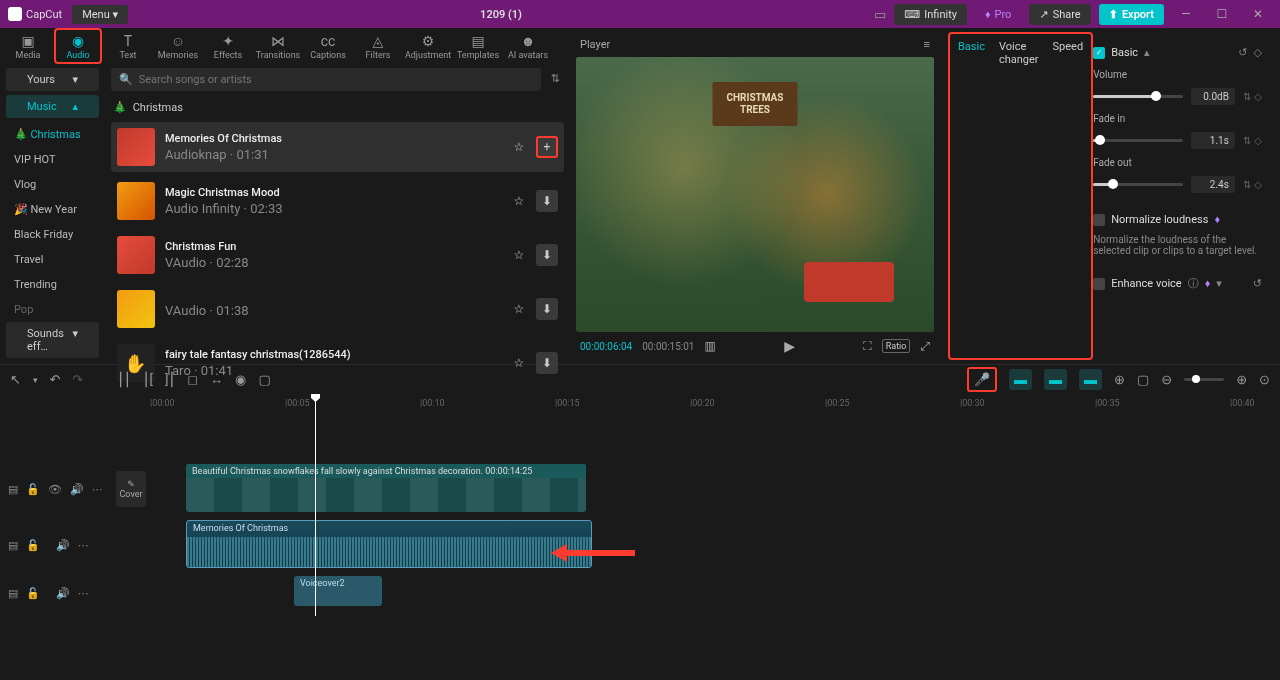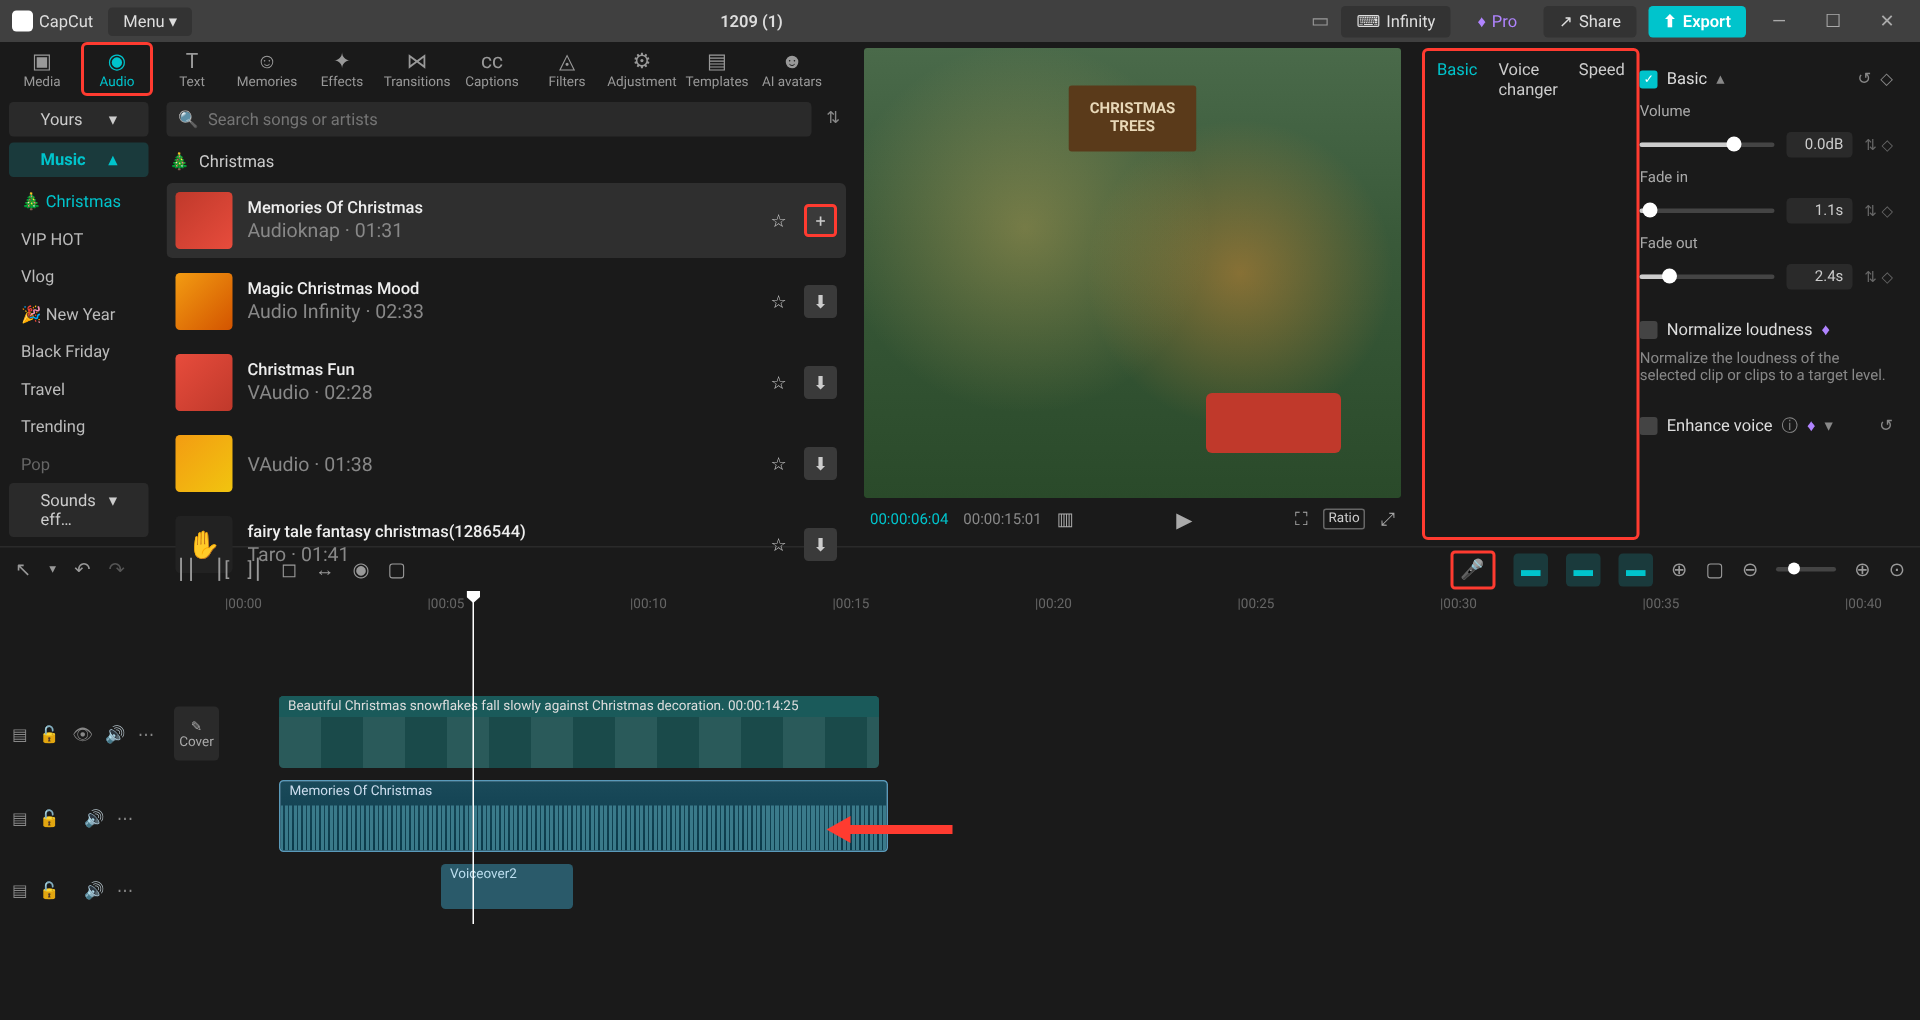--- a/index.html
+++ b/index.html
@@ -1,37 +1,37 @@
 <!DOCTYPE html>
 <html><head>
 <meta charset="utf-8">
 <style>
 * { margin:0; padding:0; box-sizing:border-box; font-family:-apple-system,BlinkMacSystemFont,"Segoe UI",Roboto,sans-serif; }
 body { background:#1a1a1a; color:#ccc; font-size:11px; width:1280px; height:680px; overflow:hidden; position:relative; }
-.titlebar { height:28px; background:#404040; display:flex; align-items:center; padding:0 8px; }
+.titlebar { height:28px; background:#701a75; display:flex; align-items:center; padding:0 8px; }
 .app-logo { width:14px; height:14px; background:#fff; border-radius:3px; margin-right:4px; }
 .app-name { font-size:11px; color:#ddd; margin-right:10px; }
 .menu-btn { background:#333; padding:3px 10px; border-radius:3px; font-size:11px; color:#ddd; cursor:pointer; }
 .title-center { flex:1; text-align:center; font-size:11px; color:#ddd; font-weight:600; }
 .title-right { display:flex; gap:8px; align-items:center; }
 .tb-btn { background:#333; padding:4px 10px; border-radius:3px; font-size:11px; color:#ddd; display:flex; align-items:center; gap:4px; cursor:pointer; }
 .tb-btn.pro { color:#b084ff; background:transparent; }
 .tb-btn.export { background:#00c4cc; color:#fff; font-weight:600; }
 .win-ctrl { width:28px; text-align:center; color:#aaa; cursor:pointer; font-size:12px; }
 
 .top { height:336px; display:flex; }
 .left-col { width:570px; display:flex; flex-direction:column; }
 .tool-tabs { height:40px; display:flex; align-items:center; padding:0 4px; gap:2px; }
 .tool-tab { display:flex; flex-direction:column; align-items:center; justify-content:center; width:48px; height:36px; color:#999; font-size:9px; cursor:pointer; border-radius:4px; }
 .tool-tab .ico { font-size:14px; margin-bottom:1px; }
 .tool-tab.hl { border:2px solid #ff3b30; color:#00c4cc; }
 .left-body { flex:1; display:flex; }
 .sidebar { width:105px; padding:4px 6px; }
 .sb-dd { background:#2a2a2a; padding:5px 21px; border-radius:3px; font-size:11px; display:flex; justify-content:space-between; margin-bottom:4px; cursor:pointer; }
-.sb-dd.music { background:#1a3a3c; color:#00c4cc;font-weight:bold; }
+.sb-dd.music { background:#1a3a3c; color:#00c4cc; }
 .sb-item { padding:6px 8px; font-size:11px; color:#bbb; cursor:pointer; }
 .sb-item.sel { color:#00c4cc; }
 
 .content { flex:1; padding:4px 6px; display:flex; flex-direction:column; }
 .search-row { display:flex; gap:6px; margin-bottom:6px; }
 .search-box { flex:1; background:#2a2a2a; border-radius:3px; padding:5px 8px; display:flex; align-items:center; gap:6px; }
 .search-box input { background:transparent; border:none; outline:none; color:#888; font-size:11px; flex:1; }
 .filter-ico { color:#888; cursor:pointer; padding:4px; }
 .breadcrumb { font-size:11px; color:#ccc; padding:4px 2px; margin-bottom:4px; display:flex; align-items:center; gap:6px; }
 .song-list { flex:1; overflow:hidden; }
@@ -284,20 +284,24 @@
                 <div class="song-act">☆</div>
                 <div class="song-act dl">⬇</div>
               </div>
           </div>
         </div>
       </div>
     </div>
   </div>
 
   <div class="player-col">
+    <div class="player-hdr">
+        <span>Player</span>
+        <span>≡</span>
+      </div>
     <div class="preview">
       <div class="preview-img">
         <div class="sign" style="white-space:pre-line">CHRISTMAS
 TREES</div>
         <div class="truck"></div>
       </div>
     </div>
     <div class="player-ctrl">
       <span class="pc-time">00:00:06:04</span>
       <span class="pc-dur">00:00:15:01</span>

